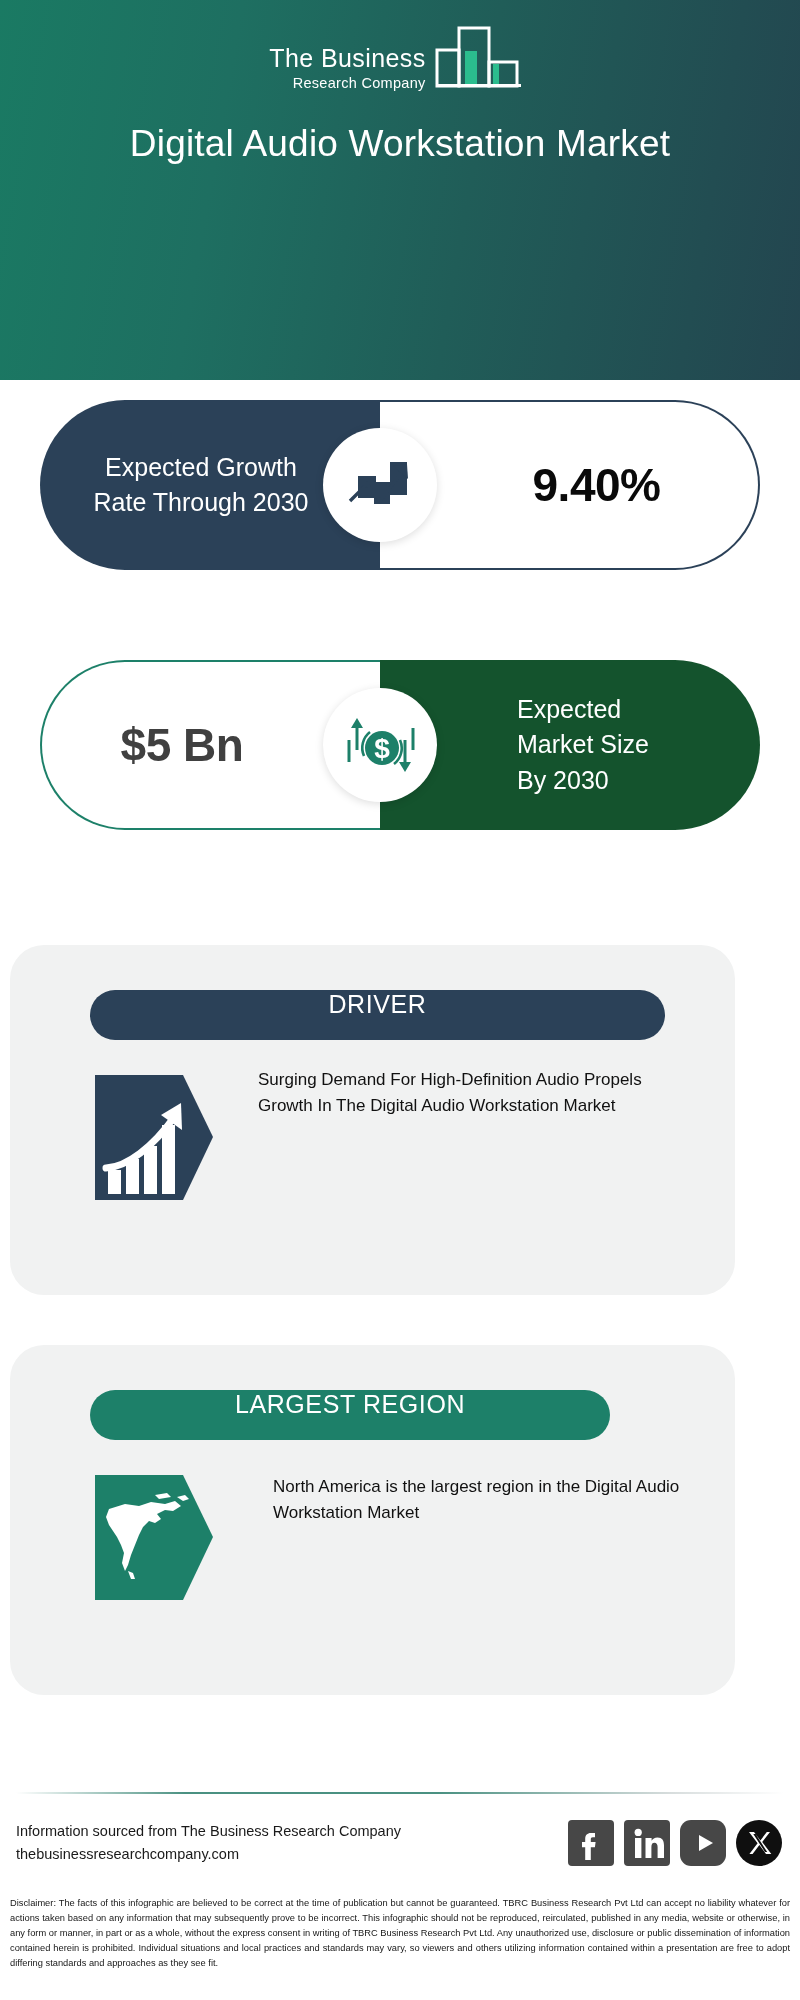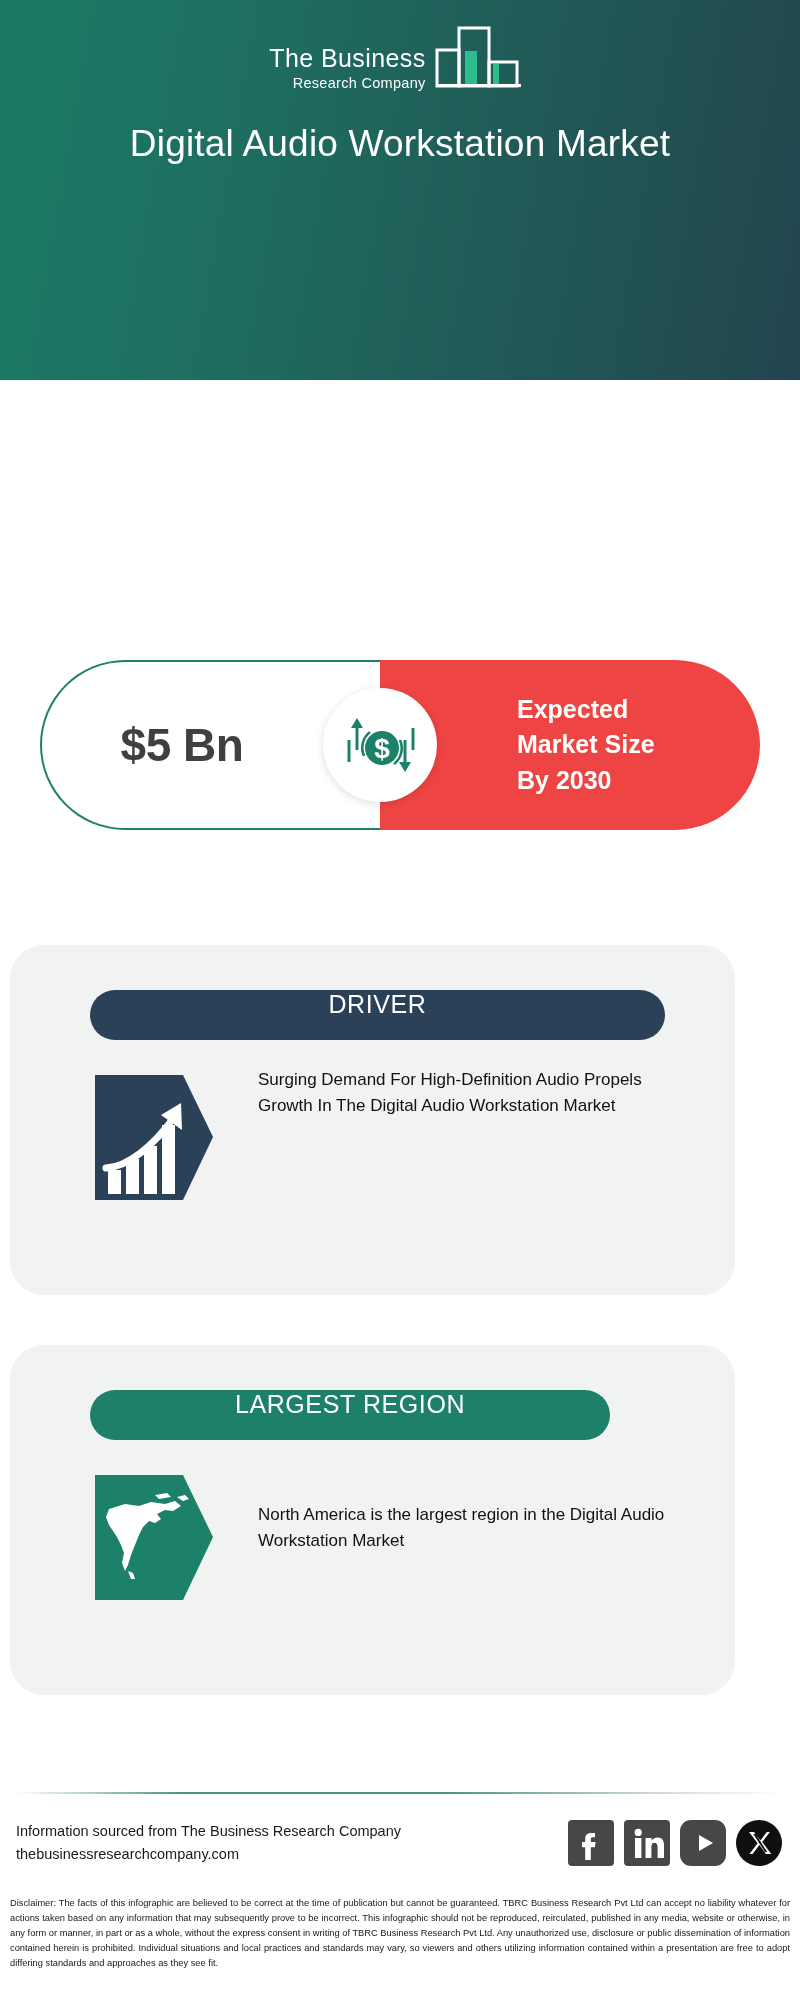--- a/index.html
+++ b/index.html
@@ -82,23 +82,23 @@
     border: 2.5px solid #1d8069; border-right: none;
     border-top-left-radius: 85px; border-bottom-left-radius: 85px;
     display: flex; align-items: center; justify-content: center;
   }
   .stat2-left .val {
     color: #404040; font-size: 46px; font-weight: 700; letter-spacing: -.5px;
     padding-right: 58px;
   }
   .stat2-right {
     position: absolute; left: 340px; top: 0; width: 380px; height: 170px;
-    background: #ef4444;
+    background: #14532d;
     border-top-right-radius: 85px; border-bottom-right-radius: 85px;
-    display: flex; align-items: center; justify-content: center; font-weight: bold;
+    display: flex; align-items: center; justify-content: center;
   }
   .stat2-right .lbl {
     color: #ffffff; font-size: 25px; line-height: 1.42; text-align: left;
     width: 210px; padding-left: 52px;
   }
   .circ2 { left: 340px; }
 
   
   .panel {
     position: absolute; left: 10px; width: 725px;
@@ -117,21 +117,21 @@
 
   .icon-badge {
     position: absolute; left: 85px; top: 130px; width: 118px; height: 125px;
   }
   .icon-badge svg { display: block; }
 
   .panel-body {
     position: absolute; left: 248px; top: 122px; width: 420px;
     color: #111111; font-size: 17px; line-height: 1.52;
   }
-  .panel-body-region { top: 157px; }
+  .panel-body-region { top: 129px; margin-left: 15px; }
 
   
   .divider {
     position: absolute; left: 16px; top: 1792px; width: 768px; height: 2px;
     background: linear-gradient(90deg, #ffffff 0%, #2a7d6b 22%, #2a7d6b 55%, #cfd6d6 85%, #ffffff 100%);
     opacity: .85;
   }
   .footer-text {
     position: absolute; left: 16px; top: 1820px; width: 480px;
     color: #1a1a1a; font-size: 14.5px; line-height: 1.6;
@@ -170,20 +170,37 @@
           <rect x="30" y="33" width="12" height="35" fill="#2bbd8e"></rect>
           <rect x="58" y="46" width="6" height="22" fill="#2bbd8e"></rect>
           <rect x="2" y="66" width="84" height="3" fill="#ffffff"></rect>
         </svg>
       </div>
     </div>
 
     <div class="header-title">Digital Audio Workstation Market</div>
   </div>
 
+  <div class="stat1">
+    <div class="stat1-left">
+      <div class="lbl">Expected Growth Rate Through 2030</div>
+    </div>
+    <div class="stat1-right">
+      <div class="val">9.40%</div>
+    </div>
+    <div class="circ circ1">
+      <svg width="68" height="62" viewBox="0 0 68 62">
+        <rect x="12" y="22" width="18" height="22" fill="#2b4158"></rect>
+        <rect x="28" y="28" width="16" height="22" fill="#2b4158"></rect>
+        <rect x="44" y="8" width="17" height="33" fill="#2b4158"></rect>
+        <path d="M4 47 L21 30 L34 47 L59 14" fill="none" stroke="#2b4158" stroke-width="3.4" stroke-linejoin="miter"></path>
+        <path d="M61 10 L62 25 L47 12 Z" fill="#2b4158"></path>
+      </svg>
+    </div>
+  </div>
 
   <div class="stat2">
     <div class="stat2-left">
       <div class="val">$5 Bn</div>
     </div>
     <div class="stat2-right">
       <div class="lbl">Expected Market Size By 2030</div>
     </div>
     <div class="circ circ2">
       <svg width="72" height="70" viewBox="0 0 72 70">

